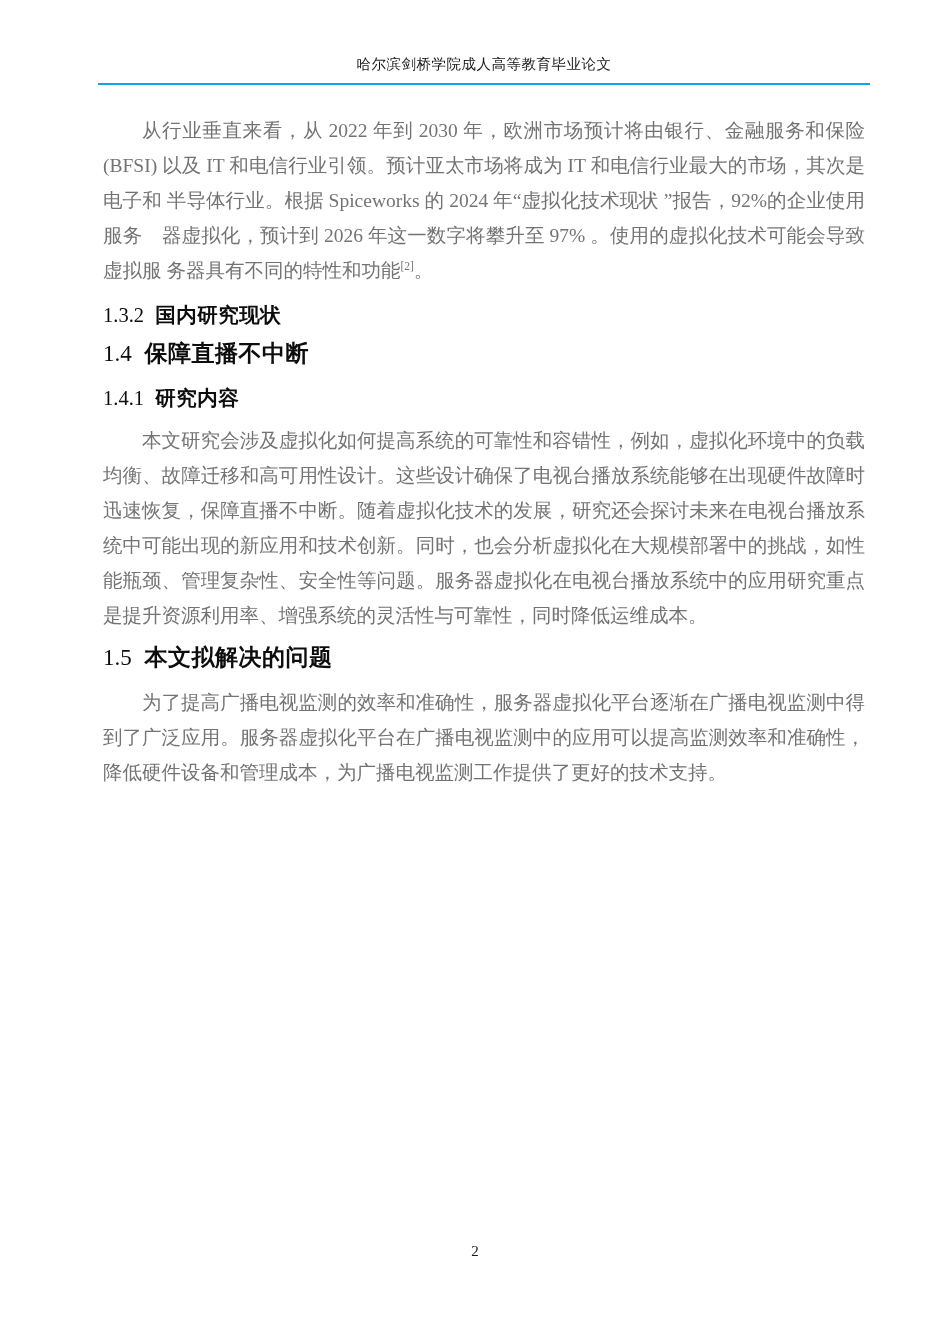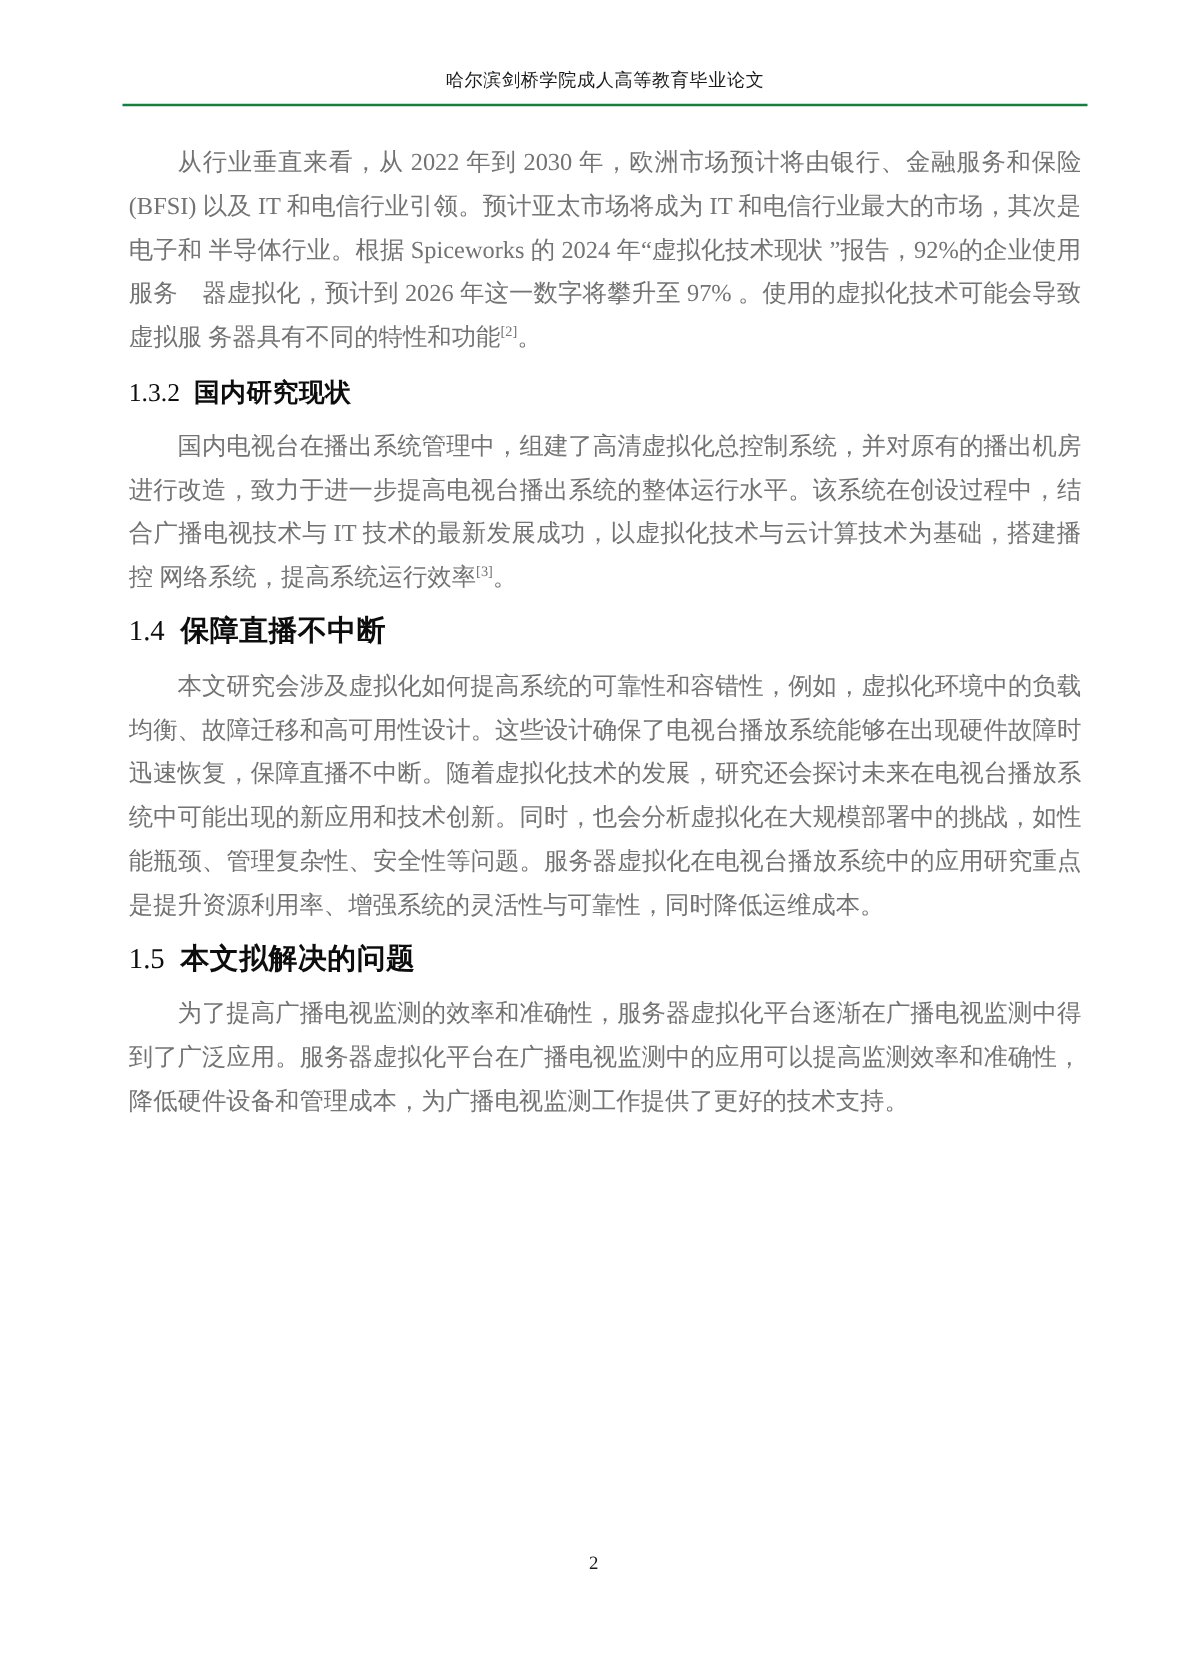--- a/index.html
+++ b/index.html
@@ -18,21 +18,21 @@
     font-family: "Liberation Serif", "DejaVu Serif", serif;
     color: #111111;
     overflow: hidden;
   }
   .header {
     text-align: center;
     font-size: 14.5px;
     letter-spacing: 0.5px;
     color: #1a1a1a;
     padding-bottom: 9px;
-    border-bottom: 2px solid #15803d;
+    border-bottom: 2px solid #0ea5e9;
     margin-left: -5px;
     margin-right: -5px;
     font-family: "Liberation Serif", "DejaVu Serif", serif;
   }
   p.body-para {
     margin: 0;
     margin-top: 11px;
     font-size: 19.5px;
     line-height: 35px;
     text-align: justify;
@@ -99,26 +99,28 @@
   <div class="header">
     <span>哈尔滨剑桥学院成人高等教育毕业论文</span>
   </div>
 
   <p class="body-para first"><span>从行业垂直来看，从 2022 年到 2030 年，欧洲市场预计将由银行、金融服务和保险(BFSI) 以及 IT 和电信行业引领。预计亚太市场将成为 IT 和电信行业最大的市场，其次是电子和 半导体行业。根据 Spiceworks 的 2024 年“虚拟化技术现状 ”报告，92%的企业使用服务　器虚拟化，预计到 2026 年这一数字将攀升至 97% 。使用的虚拟化技术可能会导致虚拟服 务器具有不同的特性和功能</span><sup class="citation">[2]</sup><span>。</span></p>
 
   <div class="heading heading-sub">
     <span class="h-num">1.3.2</span><span class="h-title">国内研究现状</span>
   </div>
 
-  <p class="body-para"><span>国内电视台在播出系统管理中，组建了高清虚拟化总控制系统，并对原有的播出机房进行改造，致力于进一步提高电视台播出系统的整体运行水平。该系统在创设过程中，结合广播电视技术与 IT 技术的最新发展成功，以虚拟化技术与云计算技术为基础，搭建播控 网络系统，提高系统运行效率</span><sup class="citation">[3]</sup><span>。</span></p>
 
   <div class="heading heading-main">
     <span class="h-num">1.4</span><span class="h-title">保障直播不中断</span>
   </div>
 
+  <div class="heading heading-sub after-para">
+    <span class="h-num">1.4.1</span><span class="h-title">研究内容</span>
+  </div>
 
   <p class="body-para"><span>本文研究会涉及虚拟化如何提高系统的可靠性和容错性，例如，虚拟化环境中的负载均衡、故障迁移和高可用性设计。这些设计确保了电视台播放系统能够在出现硬件故障时迅速恢复，保障直播不中断。随着虚拟化技术的发展，研究还会探讨未来在电视台播放系统中可能出现的新应用和技术创新。同时，也会分析虚拟化在大规模部署中的挑战，如性能瓶颈、管理复杂性、安全性等问题。服务器虚拟化在电视台播放系统中的应用研究重点是提升资源利用率、增强系统的灵活性与可靠性，同时降低运维成本。</span></p>
 
 
 
   <div class="heading heading-main">
     <span class="h-num">1.5</span><span class="h-title">本文拟解决的问题</span>
   </div>
 
   <p class="body-para"><span>为了提高广播电视监测的效率和准确性，服务器虚拟化平台逐渐在广播电视监测中得到了广泛应用。服务器虚拟化平台在广播电视监测中的应用可以提高监测效率和准确性，降低硬件设备和管理成本，为广播电视监测工作提供了更好的技术支持。</span></p>

